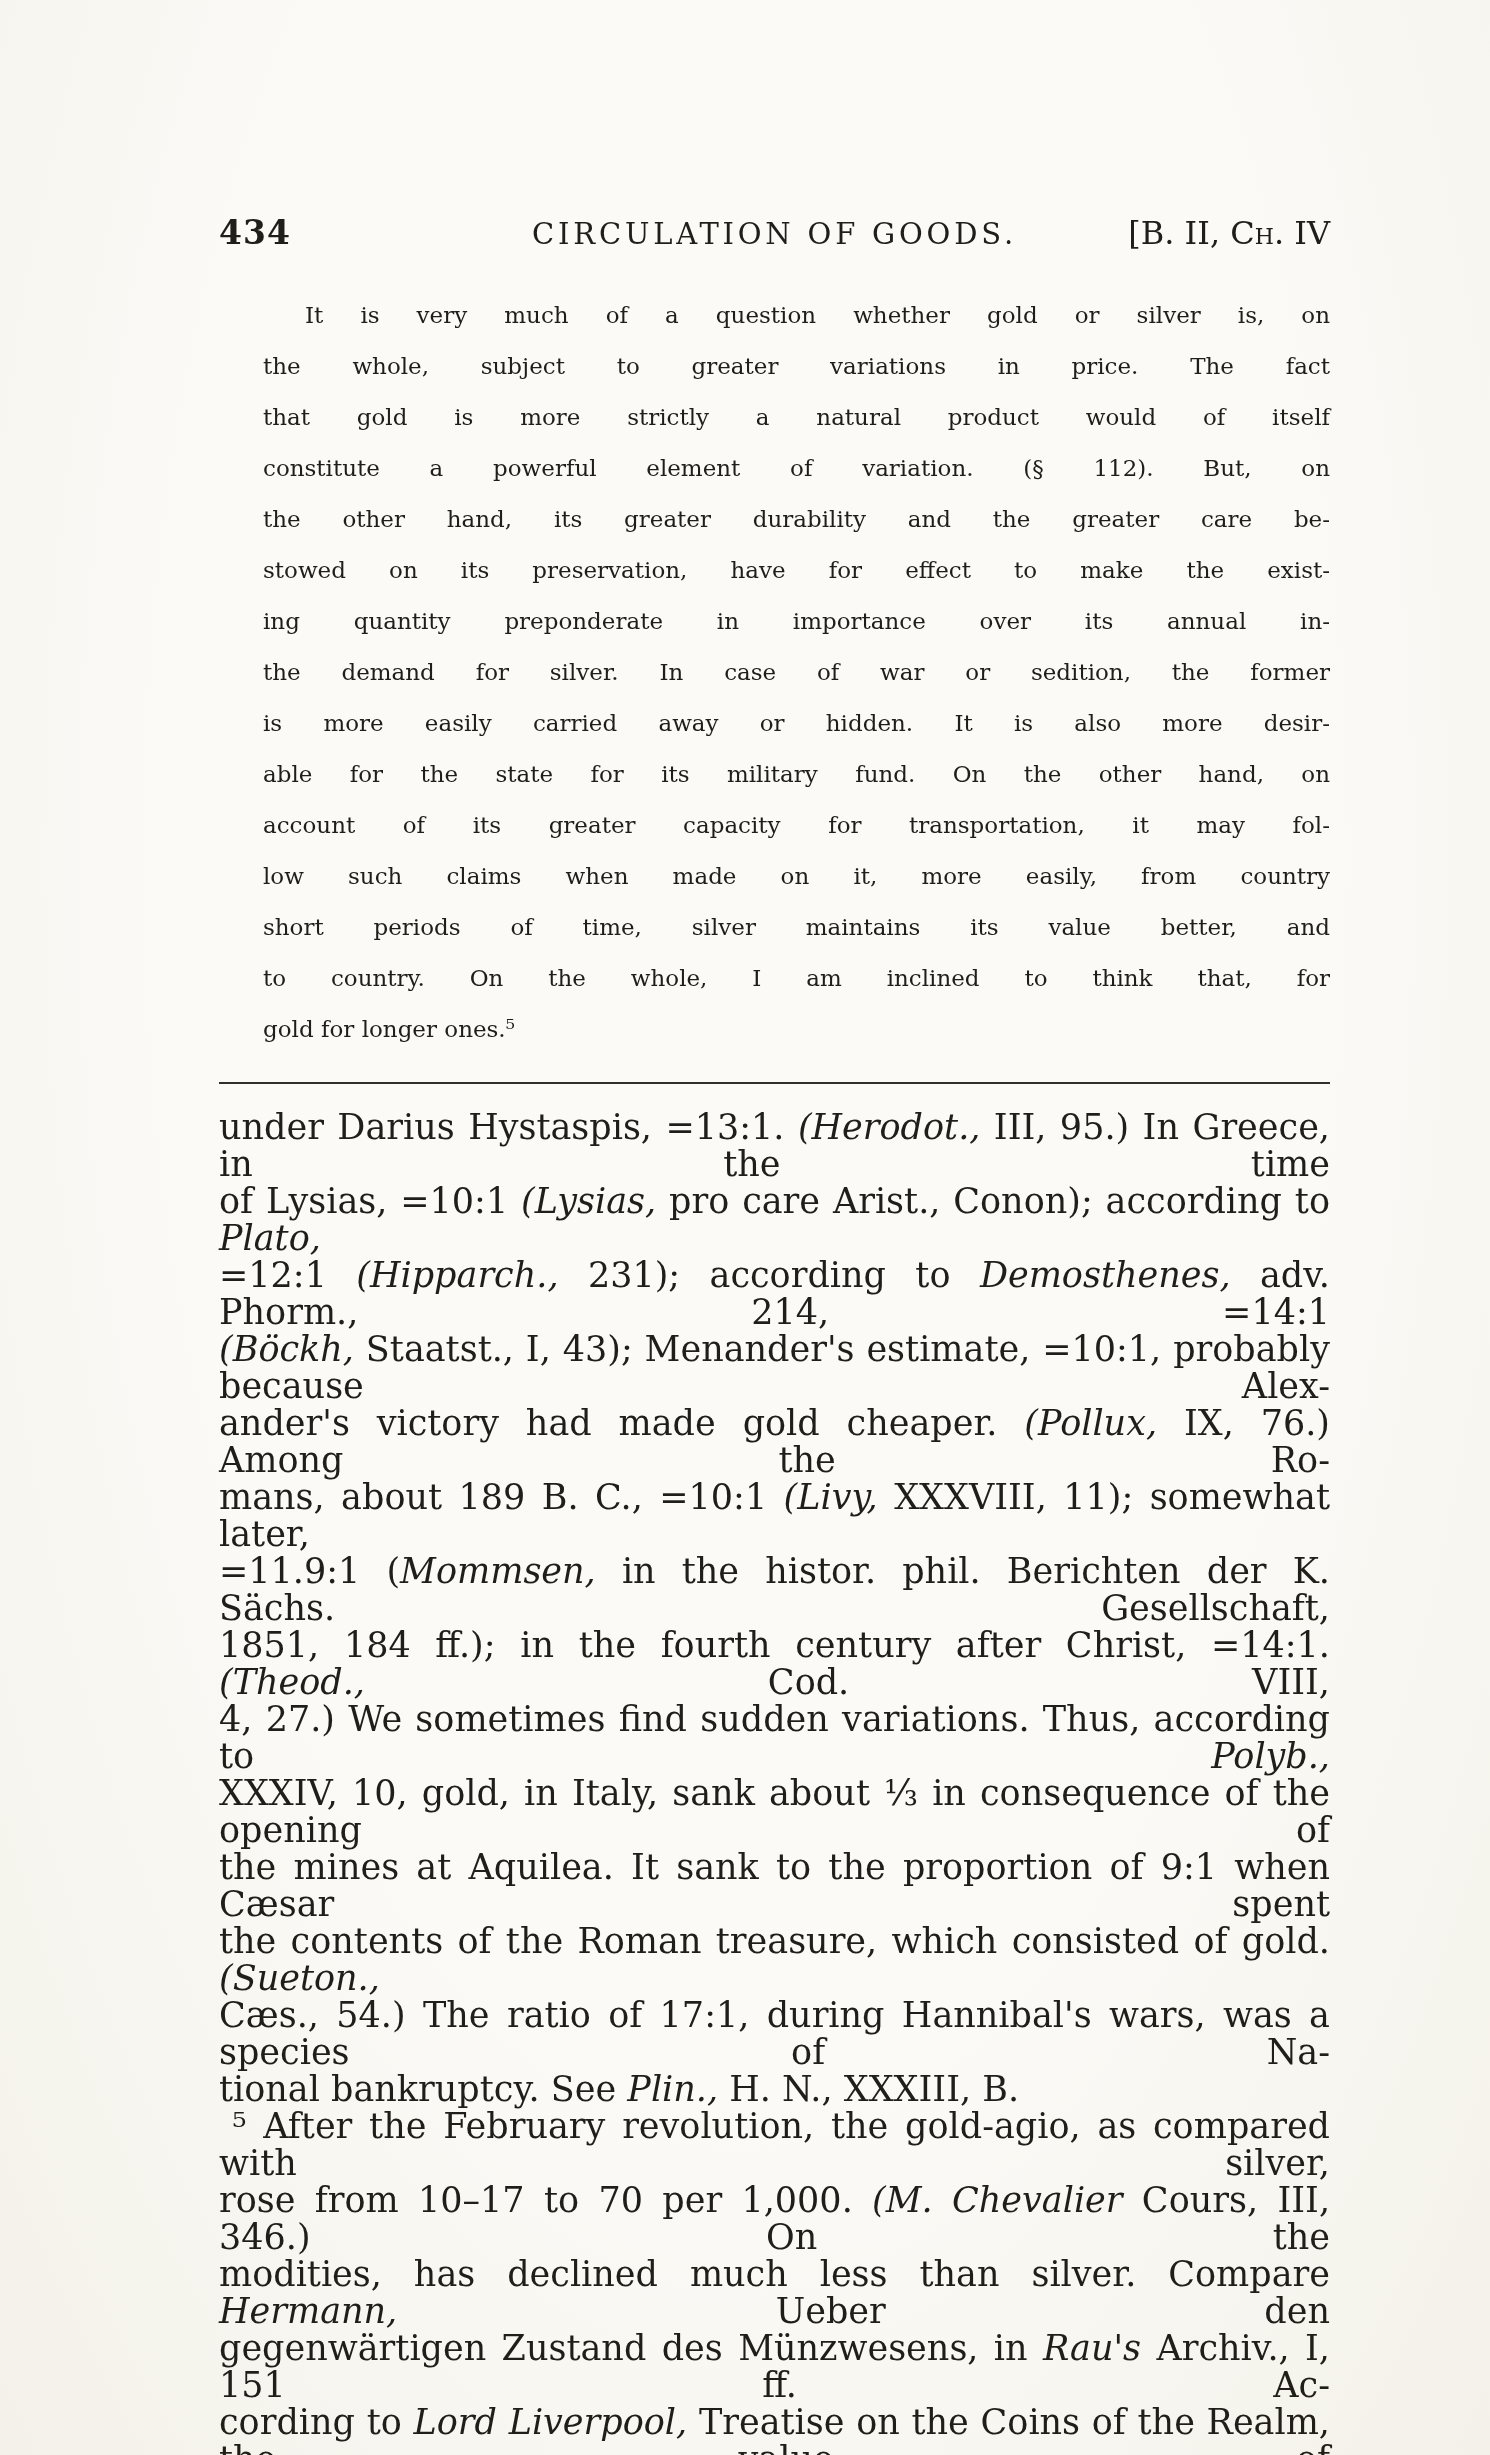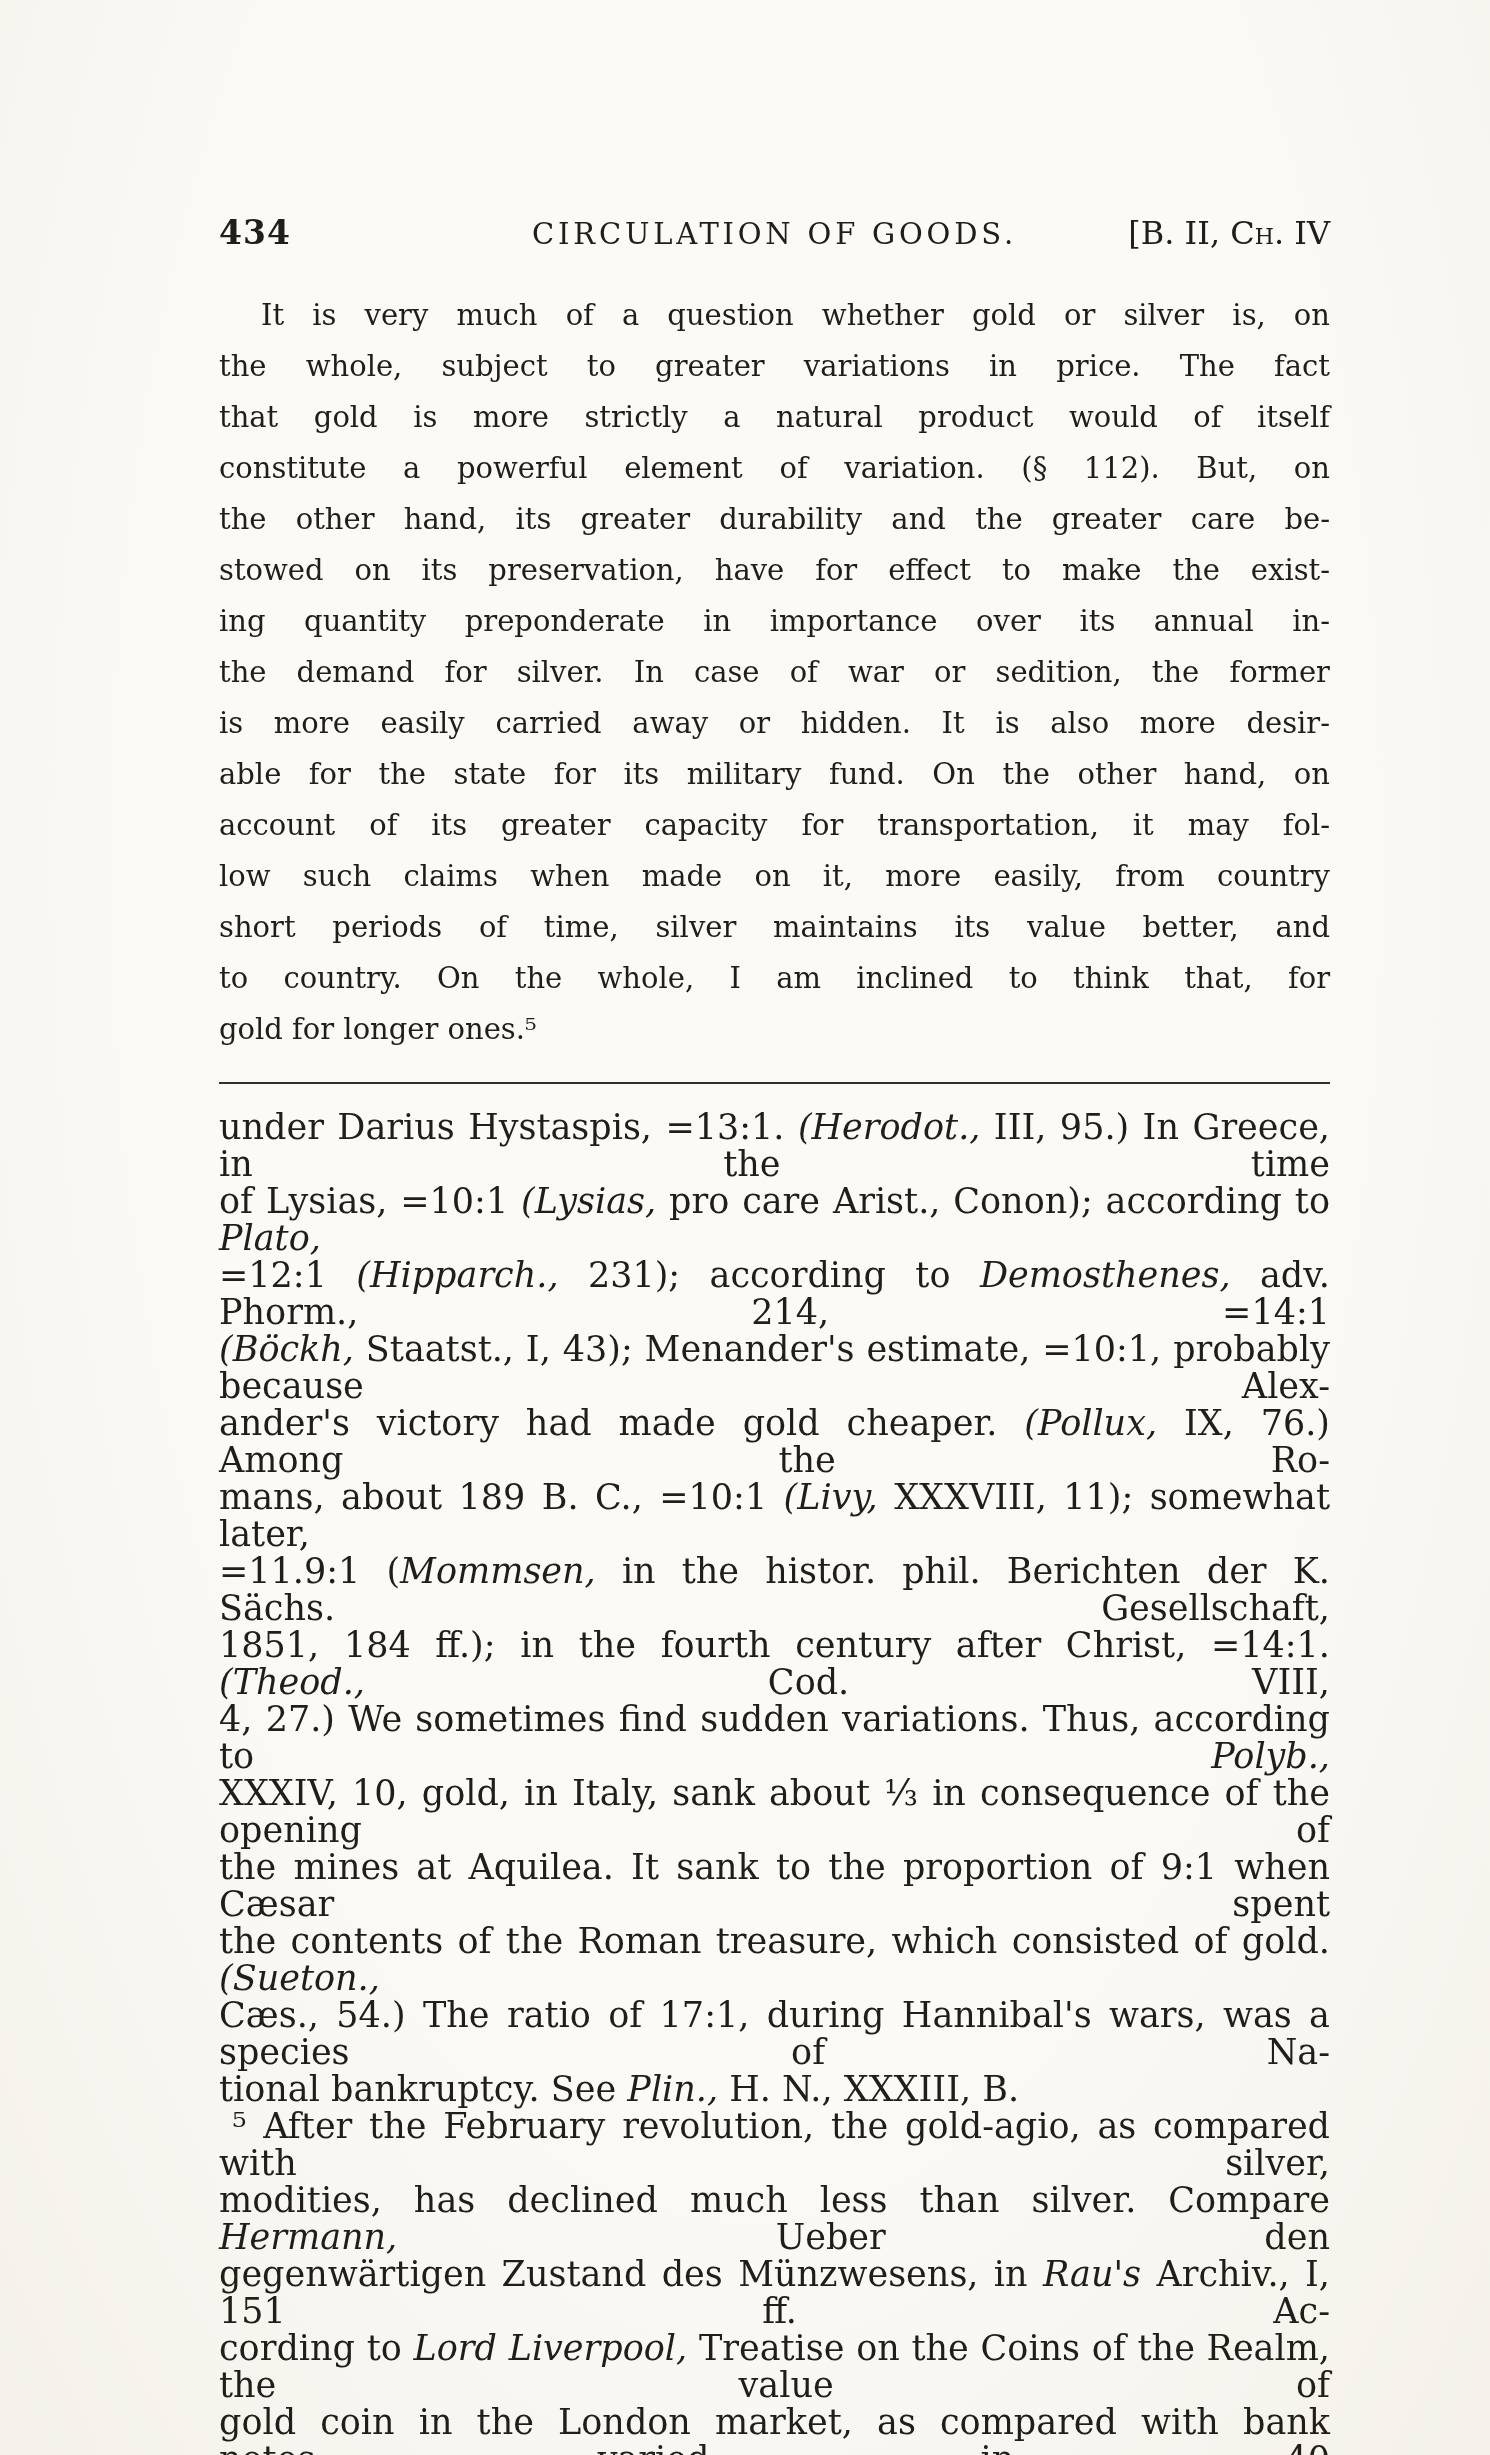--- a/index.html
+++ b/index.html
@@ -50,22 +50,23 @@
   }
   .line {
     text-align: justify;
     text-align-last: justify;
     white-space: normal;
   }
   .line.final {
     text-align-last: left;
   }
   .body-text .line {
-    font-size: 29px;
+    font-size: 23px;
     line-height: 51px;
+    margin-left: 44px;
   }
   .body-text .line:first-child {
     text-indent: 42px;
   }
   .body-text {
     margin-bottom: 27px;
   }
   .fn-rule {
     border: none;
     border-top: 2.9px solid #332f28;
@@ -128,20 +129,21 @@
         <div class="line"><span>4, 27.) We sometimes find sudden variations. Thus, according to </span><span class="it">Polyb.,</span></div>
         <div class="line"><span>XXXIV, 10, gold, in Italy, sank about ⅓ in consequence of the opening of</span></div>
         <div class="line"><span>the mines at Aquilea. It sank to the proportion of 9:1 when Cæsar spent</span></div>
         <div class="line"><span>the contents of the Roman treasure, which consisted of gold. </span><span class="it">(Sueton.,</span></div>
         <div class="line"><span>Cæs., 54.) The ratio of 17:1, during Hannibal's wars, was a species of Na-</span></div>
         <div class="line final"><span>tional bankruptcy. See </span><span class="it">Plin.,</span><span> H. N., XXXIII, B.</span></div>
       </div>
 
     <div class="footnote fn-5">
         <div class="line"><span>⁵ After the February revolution, the gold-agio, as compared with silver,</span></div>
+        <div class="line"><span>rose from 10–17 to 70 per 1,000. </span><span class="it">(M. Chevalier</span><span> Cours, III, 346.) On the</span></div>
         <div class="line"><span>modities, has declined much less than silver. Compare </span><span class="it">Hermann,</span><span> Ueber den</span></div>
         <div class="line"><span>gegenwärtigen Zustand des Münzwesens, in </span><span class="it">Rau's</span><span> Archiv., I, 151 ff. Ac-</span></div>
         <div class="line"><span>cording to </span><span class="it">Lord Liverpool,</span><span> Treatise on the Coins of the Realm, the value of</span></div>
         <div class="line"><span>gold coin in the London market, as compared with bank notes, varied in 40</span></div>
         <div class="line final"><span>years, almost 5½ per cent.</span></div>
       </div>
 
   </div>
 </div>
 

